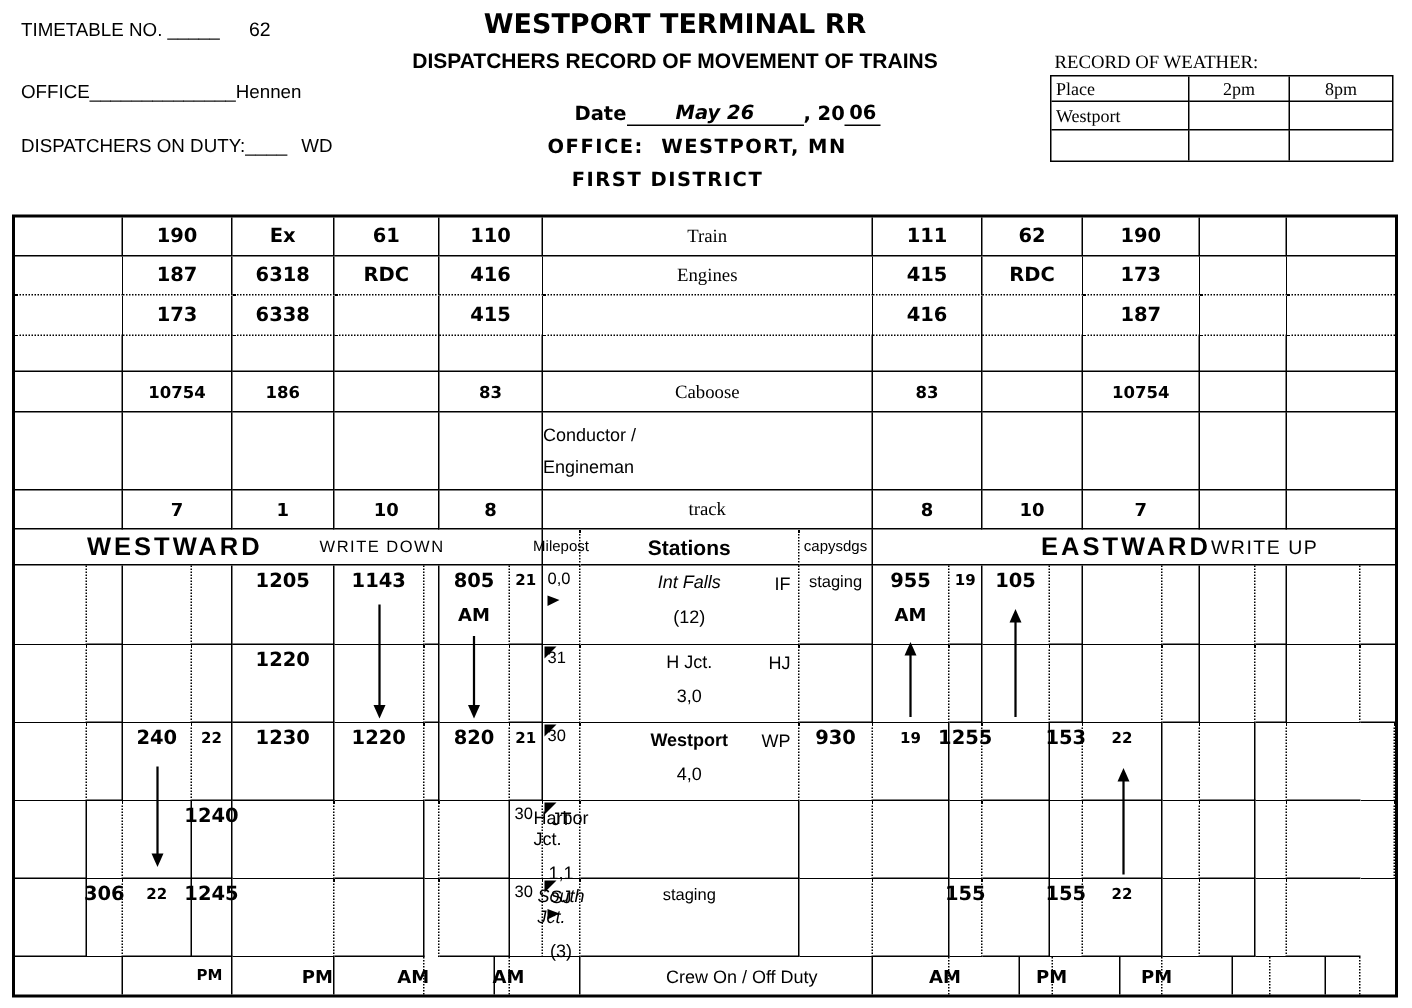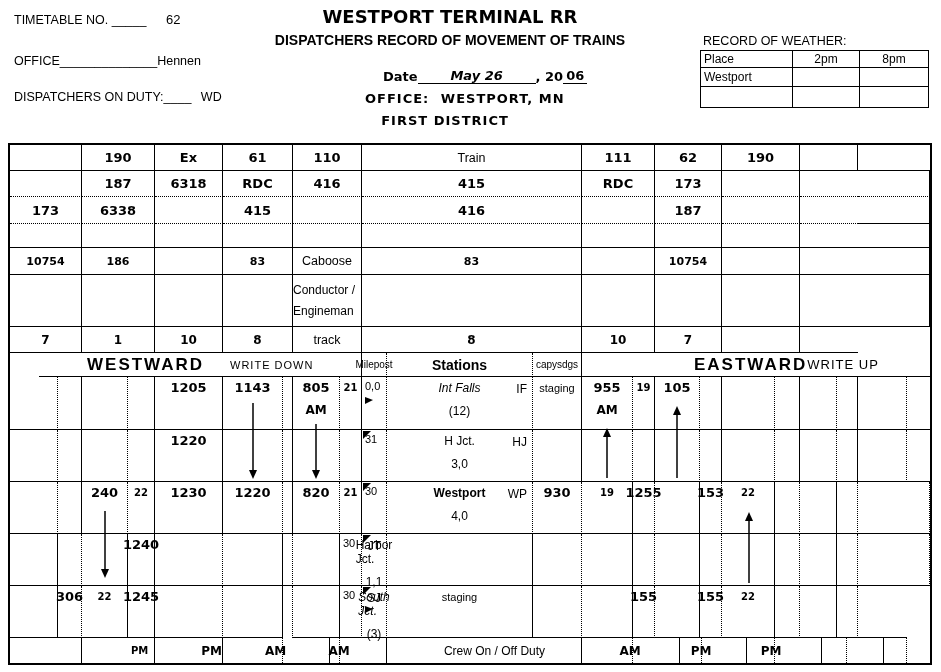--- a/index.html
+++ b/index.html
@@ -1,53 +1,53 @@
 <!DOCTYPE html>
 <html><head>
 <meta charset="utf-8">
 <style>
   html,body{margin:0;padding:0;background:#fff;}
   .page{position:relative;width:941px;height:672px;background:#fff;color:#000;
         font-family:"Liberation Sans",sans-serif;overflow:hidden;}
   .abs{position:absolute;}
-  .lb{font-family:Liberation Sans, sans-serif;font-size:12.5px;}
+  .lb{font-family:Liberation Serif, serif;font-size:12.5px;}
   .hw{font-family:"DejaVu Sans",sans-serif;font-weight:700;}
   .it{font-style:italic;} .bd{font-weight:700;}
   .f18{font-size:18px;} .f14{font-size:14px;} .f13{font-size:13px;}
   .ctr{text-align:center;}
   .hline{white-space:nowrap;font-family:"Liberation Sans",sans-serif;font-size:12.5px;}
   .val{margin-left:16px;font-size:13px;}
   .ul{display:inline-block;border-bottom:1px solid #000;text-align:center;vertical-align:bottom;}
   .ls1{letter-spacing:1px;}
 
   
   .wt{position:absolute;left:700px;top:50px;width:229px;height:58px;border:1px solid #000;box-sizing:border-box;}
   .wg{display:grid;grid-template-columns:92px 67px 68px;grid-template-rows:17px 19px 20px;}
   .wc{box-sizing:border-box;border-right:1px solid #000;border-bottom:1px solid #000;
-      font-family:Liberation Sans, sans-serif;font-size:12px;display:flex;align-items:center;padding-left:3px;}
+      font-family:Liberation Serif, serif;font-size:12px;display:flex;align-items:center;padding-left:3px;}
   .wcc{justify-content:center;padding-left:0;}
 
   
   .wrap{position:absolute;left:8px;top:143px;width:920px;height:518px;border:2px solid #000;box-sizing:content-box;}
   .tg{display:grid;grid-template-columns:72px 73px 68px 70px 69px 220px 73px 67px 78px 58px 72px;
       grid-template-rows:26px 26px 27px 24px 27px 52px 26px;}
   .lg{display:grid;grid-template-columns:48px 24px 46px 27px 68px 60px 10px 47px 22px 25px 146px 49px 51px 22px 45px 22px 53px 25px 37px 21px 49px 23px;
       grid-template-rows:24px 53px 52px 52px 52px 52px 25px;}
   .c{position:relative;box-sizing:border-box;border-right:1px solid #000;border-bottom:1px solid #000;}
   .dr{border-right:1px dotted #000;}
   .db{border-bottom:1px dotted #000;}
   .nr{border-right:none;}
   .nb{border-bottom:none;}
   .tc{display:flex;align-items:center;justify-content:center;}
   .cond{display:flex;flex-direction:column;justify-content:space-evenly;
         font-family:"Liberation Sans",sans-serif;font-size:12px;}
   .sp2{grid-column:span 2;} .sp3{grid-column:span 3;} .sp9{grid-column:span 9;} .sp10{grid-column:span 10;}
 
   
-  .bw{display:flex;align-items:center;padding-left:48px;column-gap:26px;margin-left:29px;}
+  .bw{display:flex;align-items:center;padding-left:48px;column-gap:38px;}
   .be{display:flex;align-items:center;padding-left:112px;}
   .bt{font-family:"Liberation Sans",sans-serif;font-weight:700;font-size:17px;letter-spacing:2px;}
   .bws{font-family:"Liberation Sans",sans-serif;font-size:11px;letter-spacing:1px;}
   .bes{font-family:"Liberation Sans",sans-serif;font-size:13px;letter-spacing:1px;}
   .bmi{display:flex;flex-direction:row;align-items:center;justify-content:center;
        font-family:"Liberation Sans",sans-serif;font-size:10px;line-height:11px;}
   .bst{display:flex;align-items:center;justify-content:center;
        font-family:"Liberation Sans",sans-serif;font-weight:700;font-size:14px;}
 
   
@@ -127,20 +127,21 @@
       <div class="c tc hw f13">62</div>
       <div class="c tc hw f13">190</div>
       <div class="c tc hw f13"></div>
       <div class="c tc hw f13 nr"></div>
 
       <div class="c db tc hw f13"></div>
       <div class="c db tc hw f13">187</div>
       <div class="c db tc hw f13">6318</div>
       <div class="c db tc hw f13">RDC</div>
       <div class="c db tc hw f13">416</div>
+      <div class="c db tc lb">Engines</div>
       <div class="c db tc hw f13">415</div>
       <div class="c db tc hw f13">RDC</div>
       <div class="c db tc hw f13">173</div>
       <div class="c db tc hw f13"></div>
       <div class="c db tc hw f13 nr"></div>
 
       <div class="c db tc hw f13"></div>
       <div class="c db tc hw f13">173</div>
       <div class="c db tc hw f13">6338</div>
       <div class="c db tc hw f13"></div>

